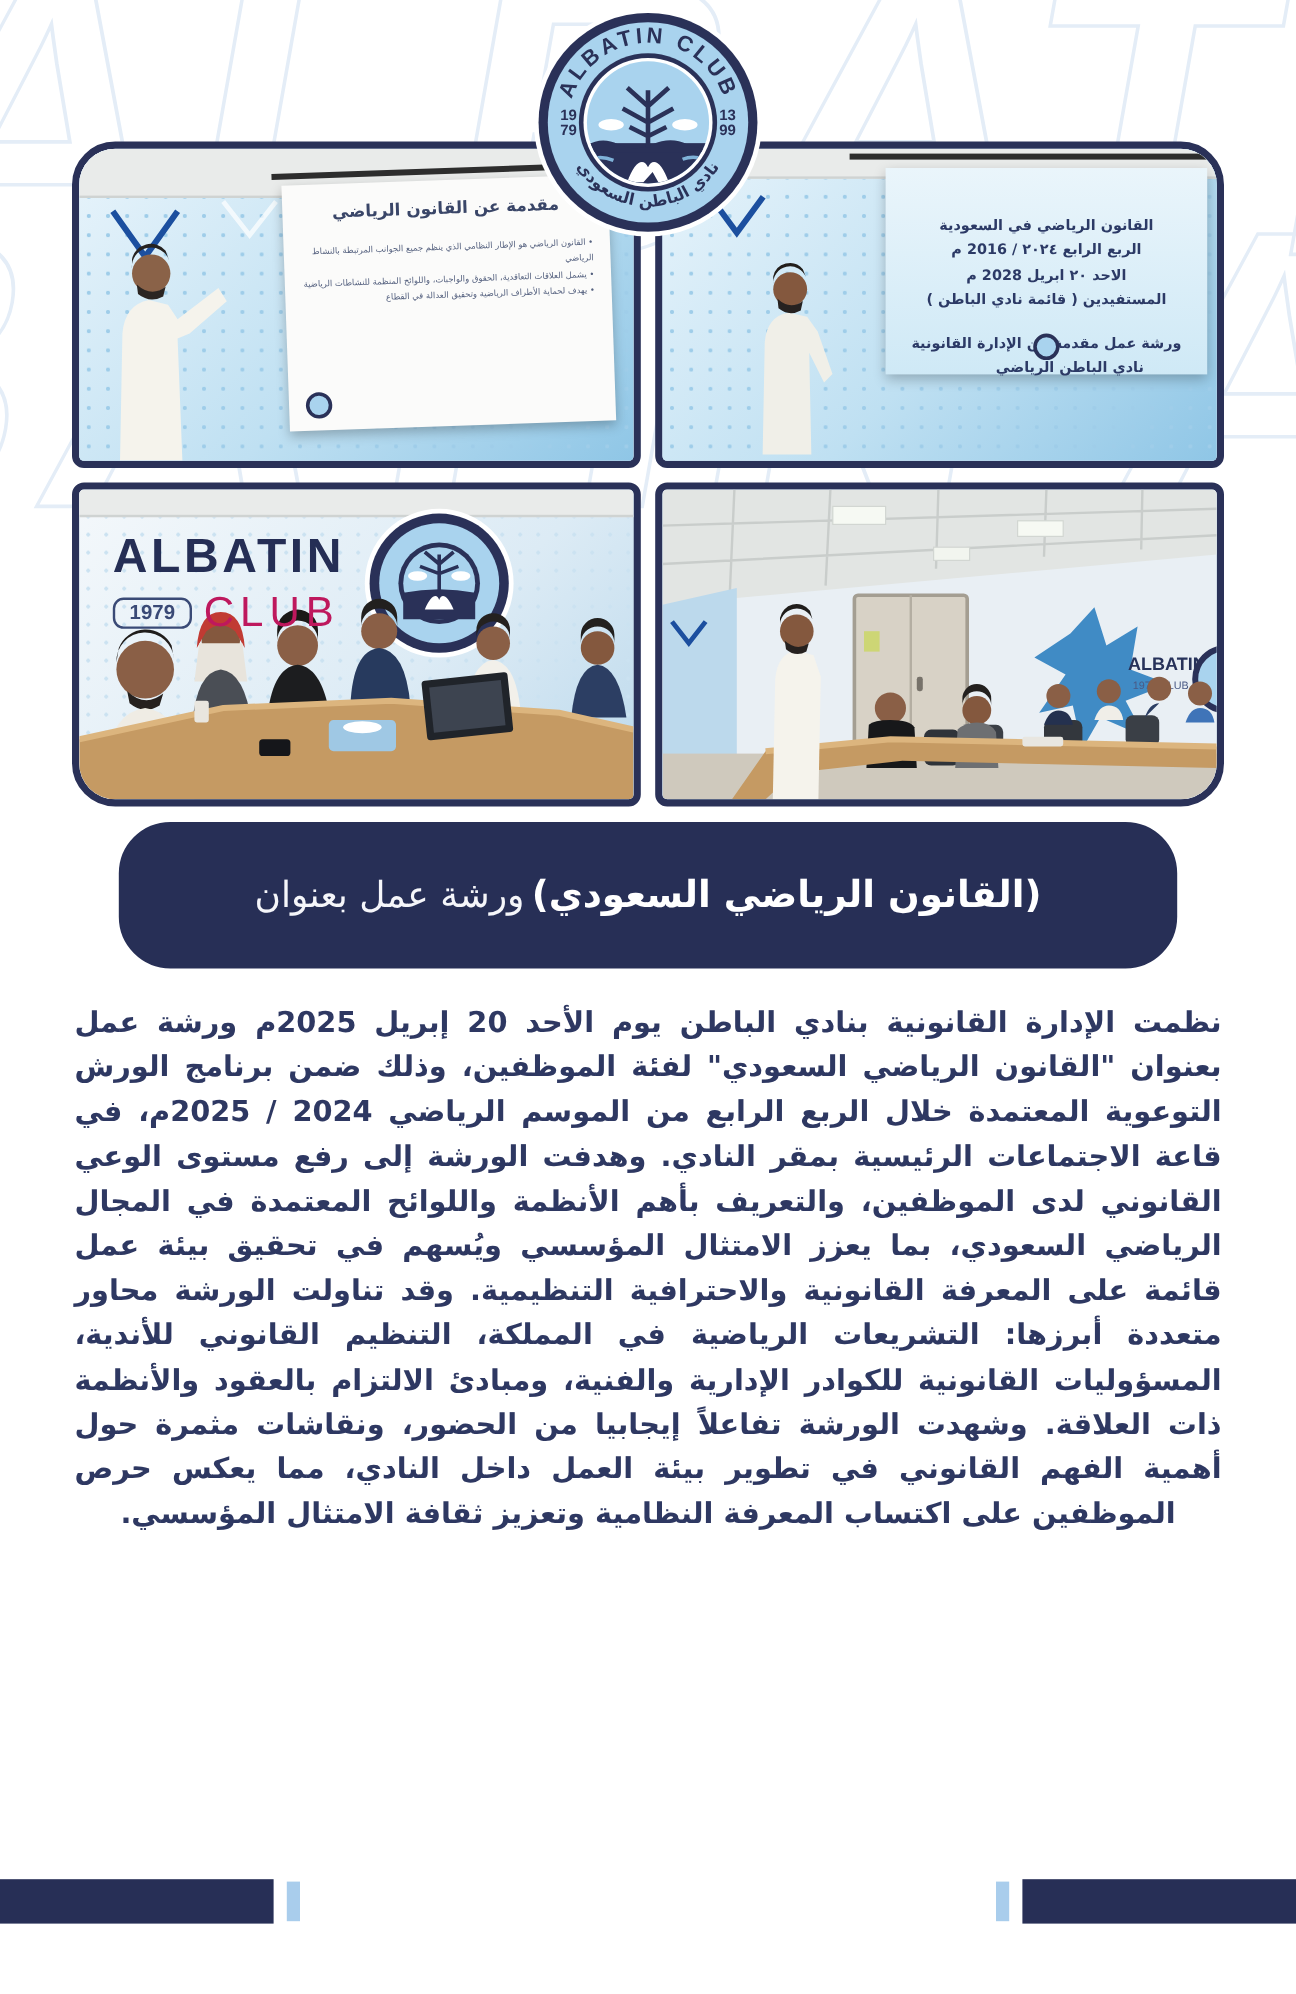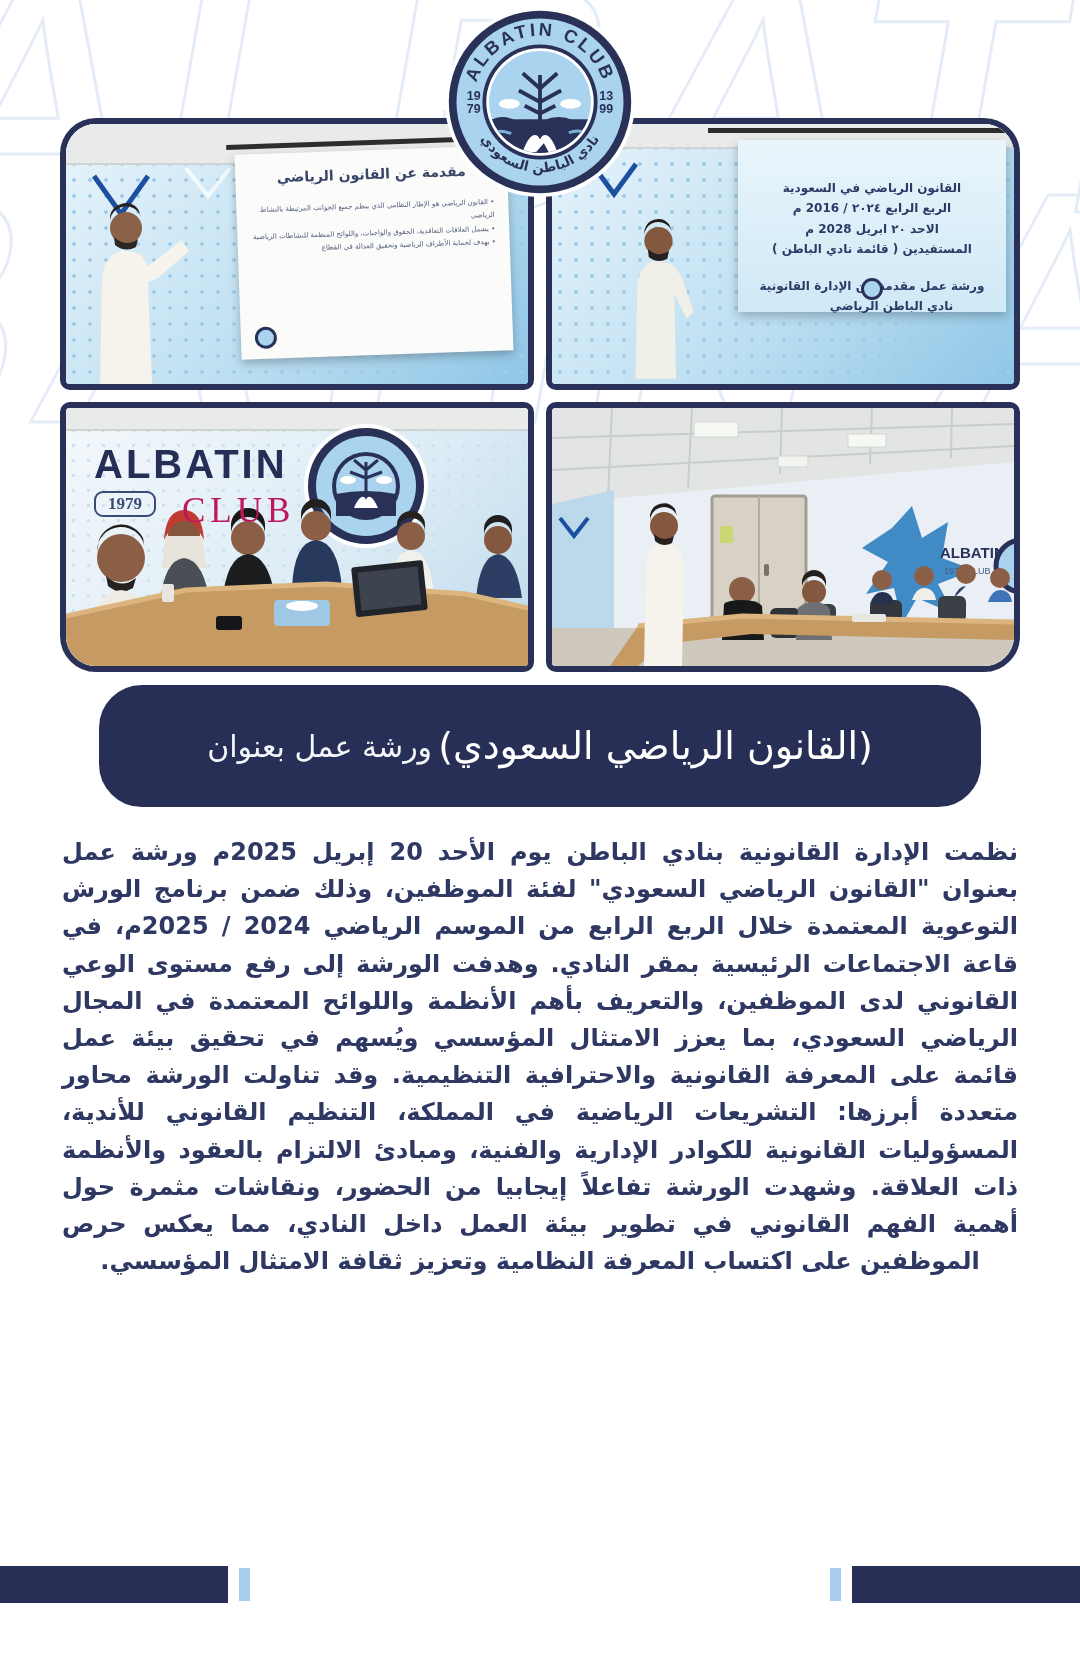--- a/index.html
+++ b/index.html
@@ -33,30 +33,30 @@
   .slide-title{direction:rtl;text-align:center;color:#3a4668;font-weight:700;}
   .slide-bullets{direction:rtl;text-align:right;color:#55617f;}
   .slide-lines{direction:rtl;text-align:center;color:#2c3a66;font-weight:700;}
   .slide-logo{position:absolute;width:16px;height:16px;border-radius:50%;
               background:#a9d3ee;border:3px solid #2a3158;}
   .person{position:absolute;}
   
   .bl-brand{position:absolute;left:28px;top:34px;color:#252e55;z-index:2;
             font-family:"Liberation Sans",sans-serif;}
   .bl-brand .l1{font-size:40px;font-weight:800;letter-spacing:3px;}
-  .bl-brand .l2{display:flex;align-items:flex-start;gap:26px;margin-top:4px;font-family:Liberation Serif, serif;}
+  .bl-brand .l2{display:flex;align-items:center;gap:10px;margin-top:4px;}
   .bl-brand .year{font-size:17px;font-weight:700;border:2px solid #3a4a76;border-radius:9px;
                   padding:1px 12px;color:#3a4a76;}
   .bl-brand .club{font-size:35px;font-weight:400;letter-spacing:5px;color:#be185d;}
   
   .banner{position:absolute;z-index:4;left:90px;top:676px;width:900px;height:140px;
           box-sizing:border-box;background:#272f56;border:9px solid #ffffff;border-radius:52px;
           display:flex;flex-direction:row;align-items:center;justify-content:center;gap:6px;}
   .banner .b1{color:#f5f6fa;font-size:30px;direction:rtl;}
-  .banner .b2{color:#ffffff;font-size:38px;font-weight:400;direction:rtl;}
+  .banner .b2{color:#ffffff;font-size:31px;font-weight:700;direction:rtl;}
   
   .article{position:absolute;z-index:2;left:62px;right:62px;top:834px;direction:rtl;
            text-align:justify;text-align-last:center;color:#2e3862;font-size:24px;
            line-height:1.55;font-weight:600;}
   
   .cap{position:absolute;z-index:2;background:#272f56;top:1566px;height:37px;}
   .cap.left{left:0;width:228px;}
   .cap.right{left:852px;width:228px;}
   .bluebar{position:absolute;z-index:2;background:#a9cdec;top:1568px;height:33px;width:11px;}
   .bluebar.left{left:239px;} .bluebar.right{left:830px;}

